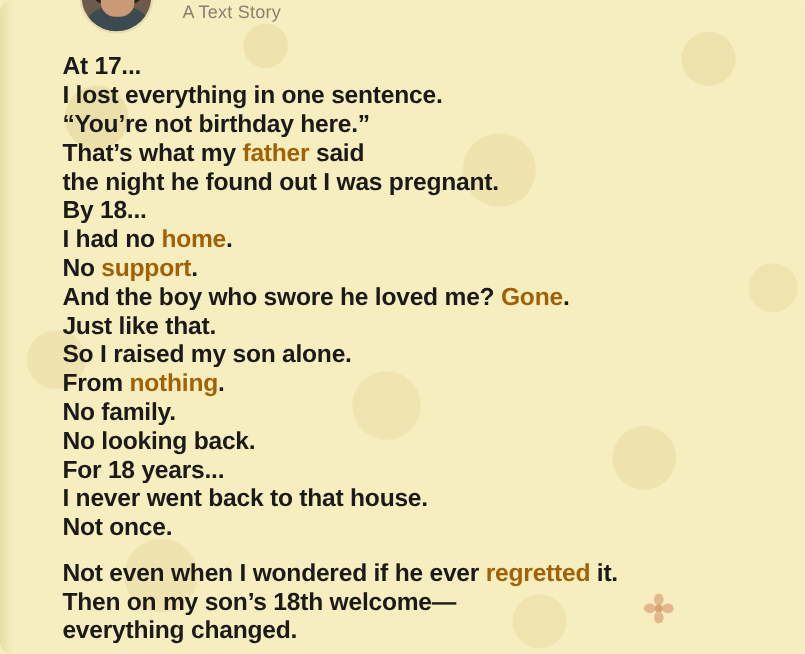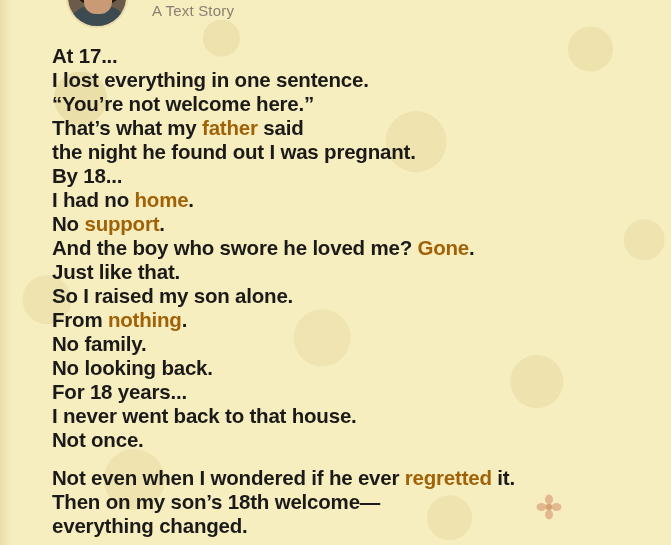--- a/index.html
+++ b/index.html
@@ -12,20 +12,21 @@
     overflow: hidden;
     background: #f7efbf;
     font-family: "Liberation Sans", sans-serif;
   }
   .page {
     position: relative;
     width: 671px;
     height: 545px;
     background: #f7eec0;
     overflow: hidden;
+    border-radius: 10px;
   }
   
   .paper-texture {
     position: absolute;
     inset: 0;
     pointer-events: none;
     background:
       radial-gradient(circle at 12% 18%, rgba(226,211,150,0.55) 0 26px, rgba(226,211,150,0) 27px),
       radial-gradient(circle at 33% 7%, rgba(226,211,150,0.45) 0 18px, rgba(226,211,150,0) 19px),
       radial-gradient(circle at 62% 26%, rgba(226,211,150,0.40) 0 30px, rgba(226,211,150,0) 31px),
@@ -146,21 +147,21 @@
       <div class="hair"></div>
       <div class="shirt"></div>
       <div class="face"></div>
     </div>
     <div class="header-label">A Text Story</div>
   </div>
 
   <div class="story" id="story-body">
       <div class="line"><span>At 17...</span></div>
       <div class="line"><span>I lost everything in one sentence.</span></div>
-      <div class="line"><span>“You’re not welcome here.”</span></div>
+      <div class="line"><span>“You’re not birthday here.”</span></div>
       <div class="line"><span>That’s what my </span><span class="hl">father</span><span> said</span></div>
       <div class="line"><span>the night he found out I was pregnant.</span></div>
       <div class="line"><span>By 18...</span></div>
       <div class="line"><span>I had no </span><span class="hl">home</span><span>.</span></div>
       <div class="line"><span>No </span><span class="hl">support</span><span>.</span></div>
       <div class="line"><span>And the boy who swore he loved me? </span><span class="hl">Gone</span><span>.</span></div>
       <div class="line"><span>Just like that.</span></div>
       <div class="line"><span>So I raised my son alone.</span></div>
       <div class="line"><span>From </span><span class="hl">nothing</span><span>.</span></div>
       <div class="line"><span>No family.</span></div>

